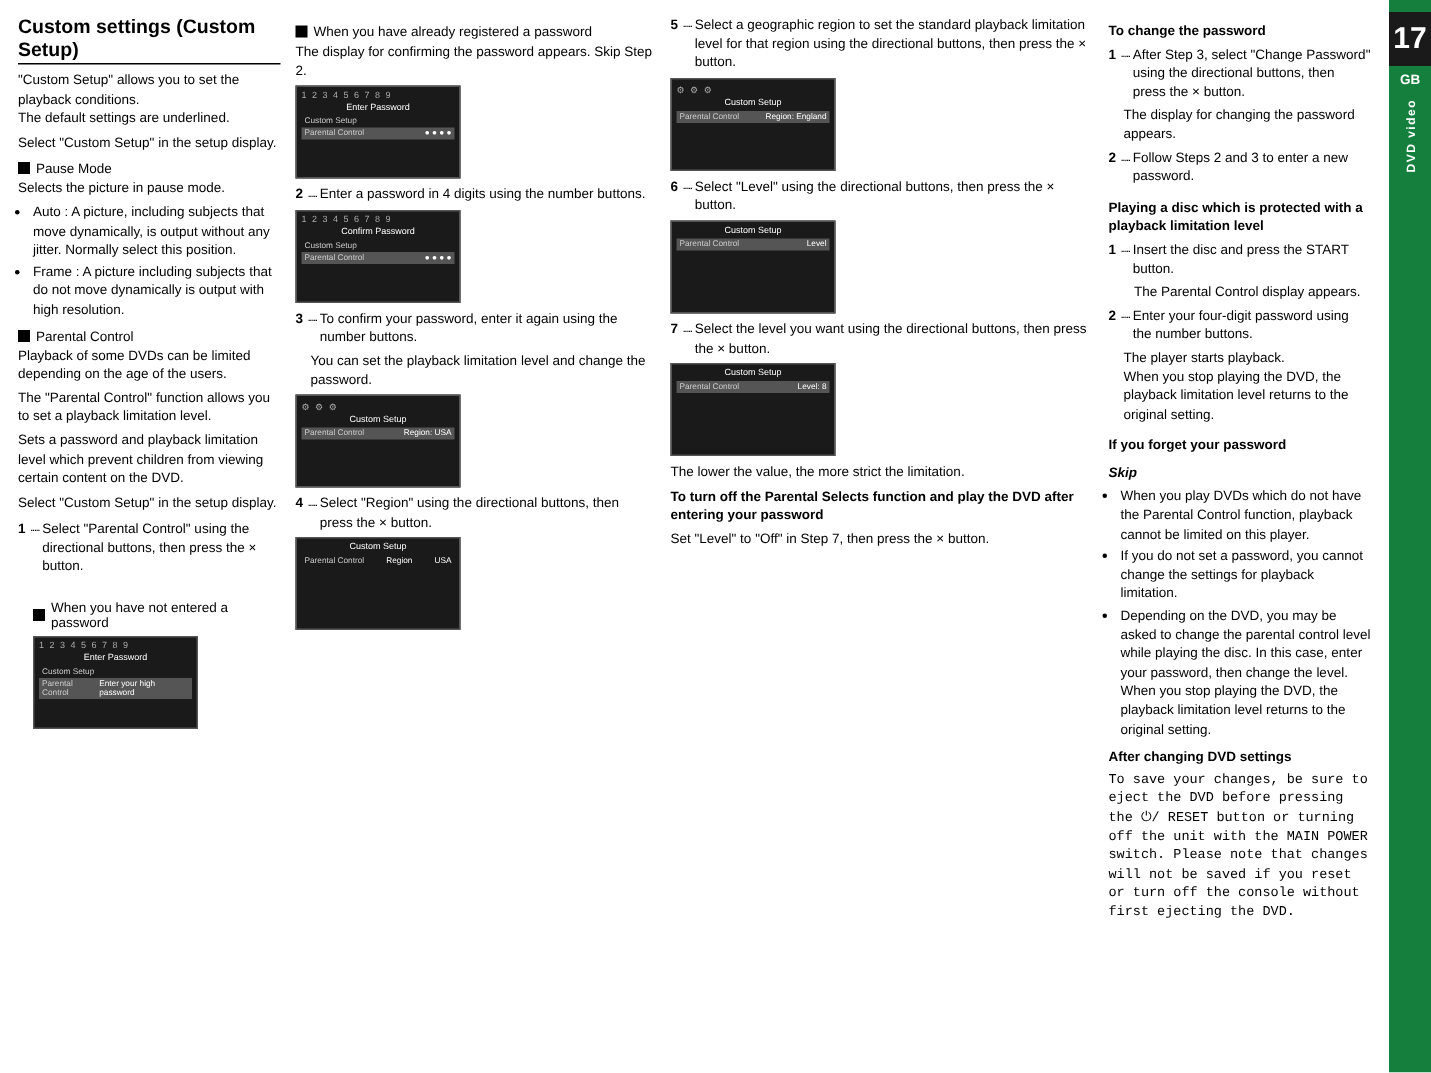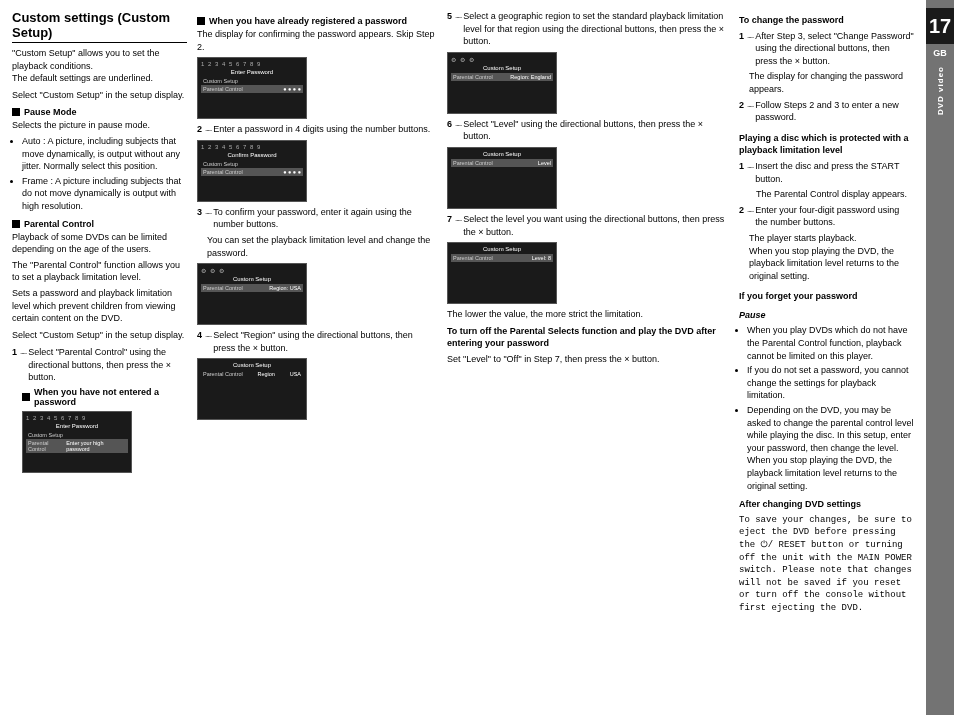--- a/index.html
+++ b/index.html
@@ -37,21 +37,21 @@
     }
     .col-right-inner {
       flex: 1;
     }
     .col-far-right {
       width: 175px;
       flex-shrink: 0;
     }
     .sidebar-tab {
       width: 28px;
-      background: #737373;
+      background: #15803d;
       display: flex;
       flex-direction: column;
       align-items: center;
       padding-top: 8px;
       flex-shrink: 0;
     }
     .page-number-box {
       background: #1a1a1a;
       color: #fff;
       font-size: 20px;
@@ -85,21 +85,21 @@
       margin-bottom: 4px;
     }
     p {
       margin-bottom: 3px;
       line-height: 1.4;
     }
     .section-header {
       display: flex;
       align-items: center;
       gap: 4px;
-      font-weight: bold;
+      font-weight: normal;
       font-size: 9px;
       margin-top: 6px;
       margin-bottom: 2px;
     }
     .square-bullet {
       width: 8px;
       height: 8px;
       background: #000;
       display: inline-block;
       flex-shrink: 0;
@@ -228,21 +228,21 @@
       <p>Sets a password and playback limitation level which prevent children from viewing certain content on the DVD.</p>
       <p style="margin-top:4px;">Select "Custom Setup" in the setup display.</p>
 
       <div class="step-block" style="margin-top:5px;">
         <div class="step-row">
           <span class="bold step-num">1</span>
           <span class="step-dots">.....</span>
           <span>Select "Parental Control" using the directional buttons, then press the × button.</span>
         </div>
         <div class="step-indent">
-          <div class="section-header" style="margin-top:3px;align-items:center;">
+          <div class="section-header" style="margin-top:16px;align-items:center;">
             <span class="square-bullet"></span>
             <span>When you have not entered a password</span>
           </div>
 
           <div class="screenshot-box">
             <div class="screen-inner">
               <div class="screen-top-bar">
                 <span class="screen-nums">1 2 3 4 5 6 7 8 9</span>
               </div>
               <div class="screen-title">Enter Password</div>
@@ -447,25 +447,25 @@
           </div>
           <p style="padding-left:10px;margin-top:2px;white-space:pre-line;">The player starts playback.
 When you stop playing the DVD, the playback limitation level returns to the original setting.</p>
         </div>
 
         <div class="sub-section" style="margin-top:8px;">
           <p class="bold">If you forget your password</p>
         </div>
 
         <div class="sub-section" style="margin-top:6px;">
-          <p class="bold italic">Pause</p>
+          <p class="bold italic">Skip</p>
           <ul class="note-list">
             <li>When you play DVDs which do not have the Parental Control function, playback cannot be limited on this player.</li>
             <li>If you do not set a password, you cannot change the settings for playback limitation.</li>
-            <li>Depending on the DVD, you may be asked to change the parental control level while playing the disc.  In this setup, enter your password, then change the level. When you stop playing the DVD, the playback limitation level returns to the original setting.</li>
+            <li>Depending on the DVD, you may be asked to change the parental control level while playing the disc.  In this case, enter your password, then change the level. When you stop playing the DVD, the playback limitation level returns to the original setting.</li>
           </ul>
         </div>
 
         <div class="sub-section" style="margin-top:6px;">
           <p class="bold">After changing DVD settings</p>
           <p style="margin-top:2px;font-family:Liberation Mono, monospace;">To save your changes, be sure to eject the DVD before pressing the ⏻/ RESET button or turning off the unit with the MAIN POWER switch.  Please note that changes will not be saved if you reset or turn off the console without first ejecting the DVD.</p>
         </div>
       </div>
     </div>
 

